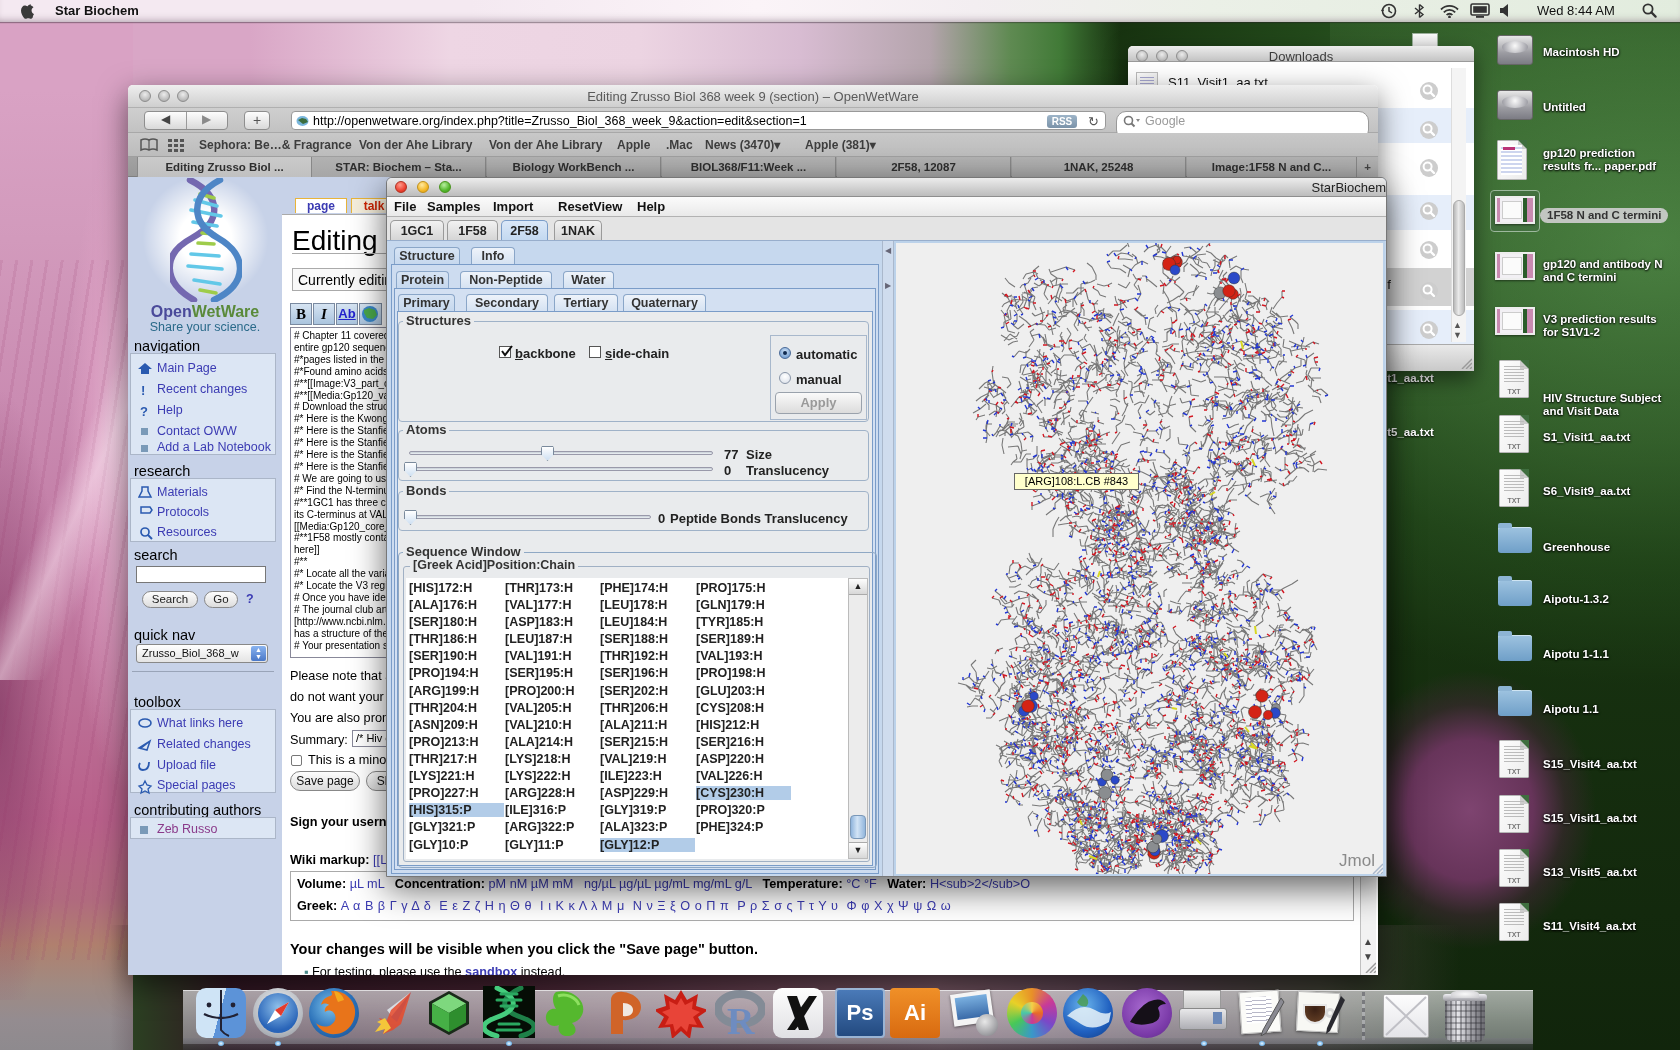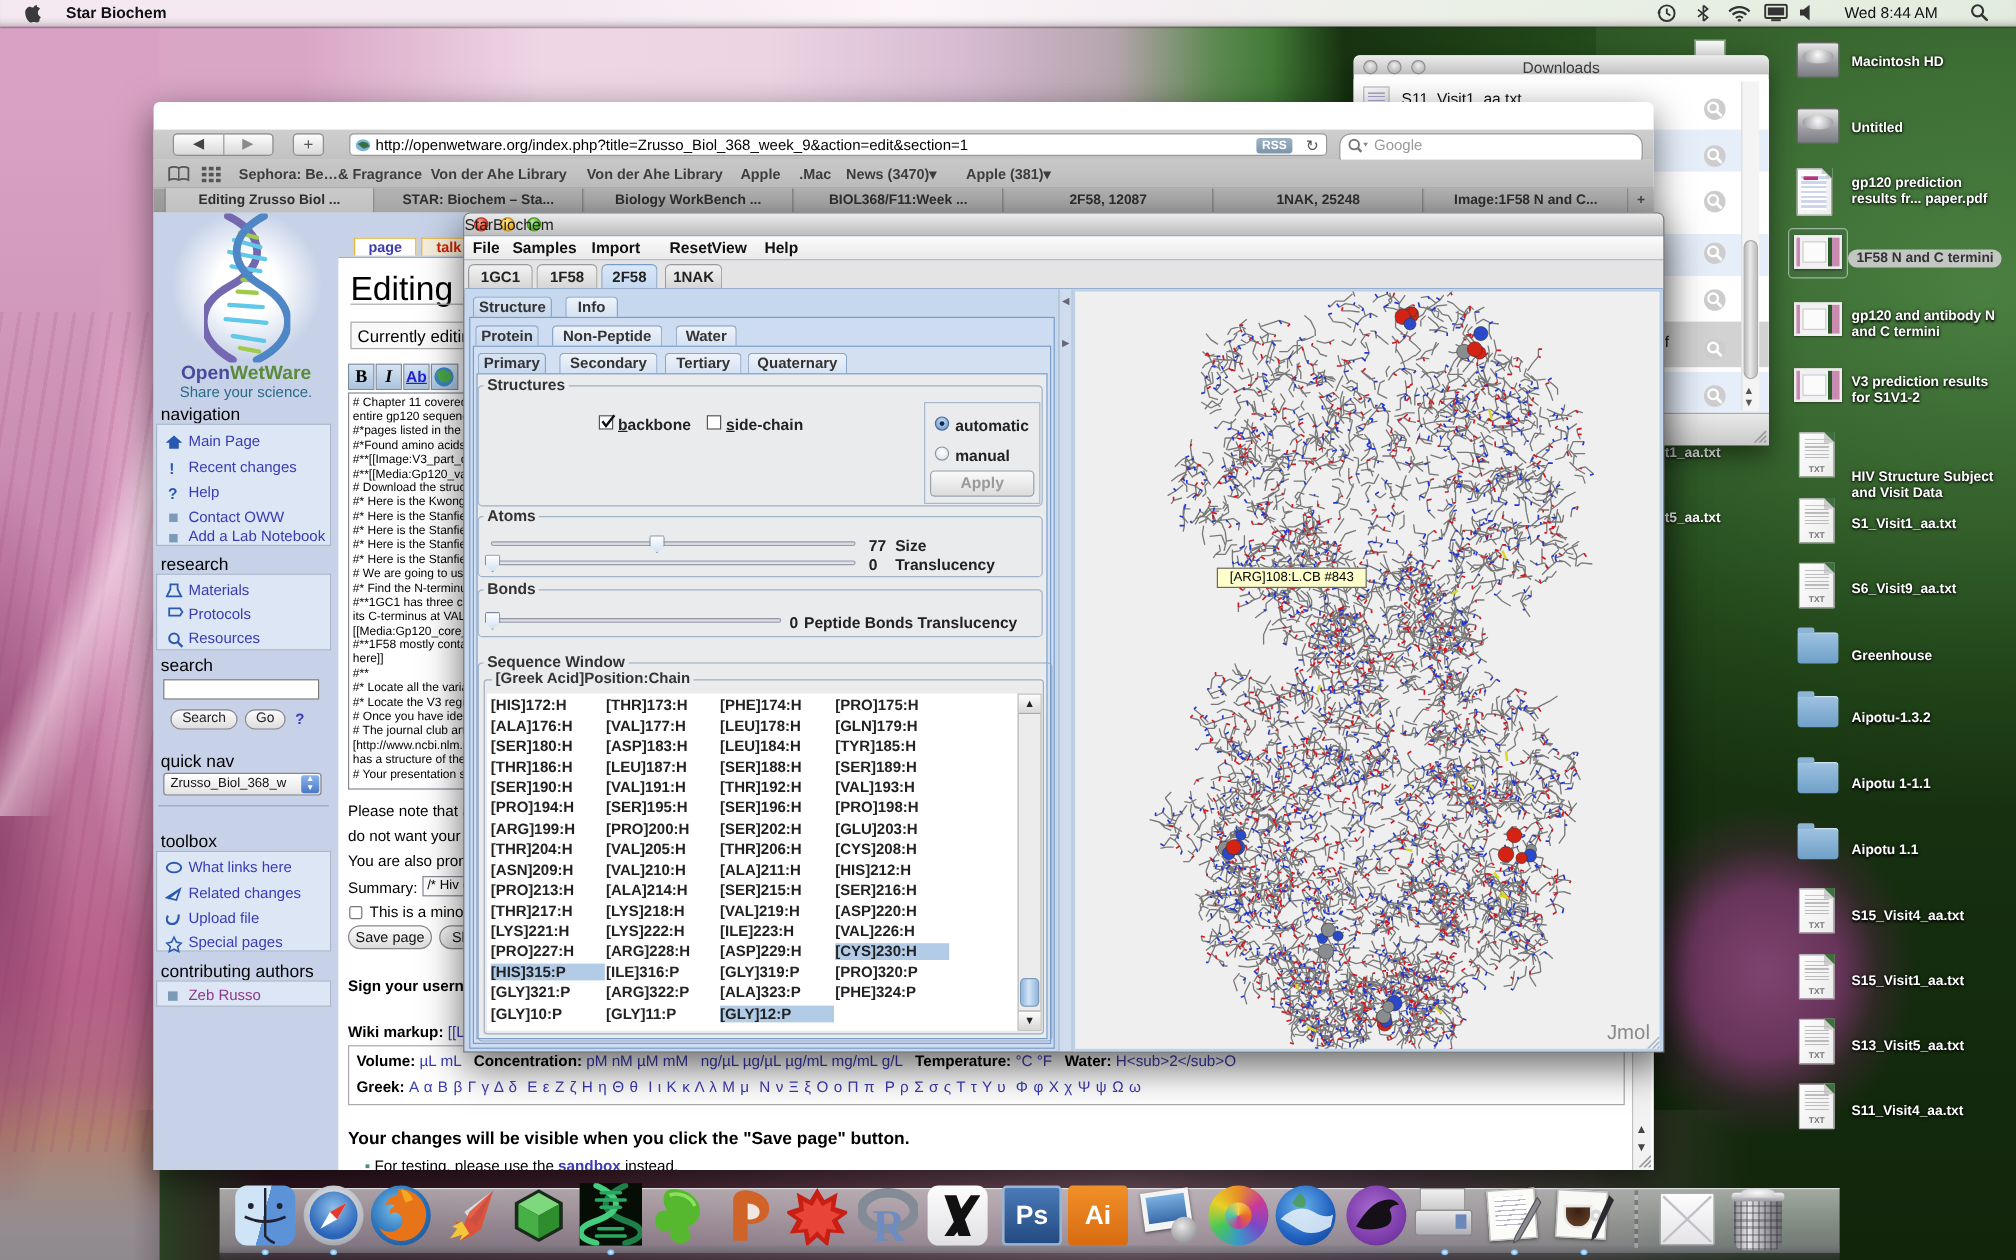--- a/index.html
+++ b/index.html
@@ -178,20 +178,26 @@
           <line x1="13" y1="3" x2="3" y2="13"></line>
           <line x1="13" y1="7" x2="7" y2="13"></line>
           <line x1="13" y1="11" x2="11" y2="13"></line>
         </g>
       </svg>
  </div>
 </div>
 
 <div class="win" id="safari" style="left:128px;top:85px;width:1250px;height:890px;z-index:3;background:#fff;box-shadow:0 10px 30px rgba(0,0,0,.55);">
 
+ <div style="position:absolute;left:0;top:0;width:100%;height:23px;border-radius:5px 5px 0 0;background:linear-gradient(#efefef,#dddddd 55%,#cfcfcf);border-bottom:1px solid #b0b0b0;">
+  <div class="tl gray" style="left:11px;top:5px;"></div>
+      <div class="tl gray" style="left:30px;top:5px;"></div>
+      <div class="tl gray" style="left:49px;top:5px;"></div>
+  <div class="wtitle" style="top:4px;color:#5a5a5a;">Editing Zrusso Biol 368 week 9 (section) – OpenWetWare</div>
+ </div>
 
  <div style="position:absolute;left:0;top:23px;width:100%;height:25px;background:linear-gradient(#cfcfcf,#c2c2c2);border-bottom:1px solid #a8a8a8;">
   <div style="position:absolute;left:16px;top:3px;width:84px;height:19px;background:linear-gradient(#fdfdfd,#d9d9d9);border:1px solid #8e8e8e;border-radius:4px;">
    <div style="position:absolute;left:0;top:0;width:42px;height:17px;border-right:1px solid #9a9a9a;text-align:center;font-size:12px;color:#444;">◀</div>
    <div style="position:absolute;right:0;top:0;width:41px;height:17px;text-align:center;font-size:12px;color:#8a8a8a;">▶</div>
   </div>
   <div style="position:absolute;left:116px;top:3px;width:26px;height:19px;background:linear-gradient(#fdfdfd,#d9d9d9);border:1px solid #8e8e8e;border-radius:4px;text-align:center;font-size:14px;color:#555;line-height:17px;">+</div>
   <div style="position:absolute;left:163px;top:3px;width:815px;height:19px;background:#fff;border:1px solid #999;border-radius:4px;font-size:12.5px;color:#000;line-height:17px;">
    <svg style="position:absolute;left:4px;top:3px;" width="13" height="12" xmlns="http://www.w3.org/2000/svg">
           <ellipse cx="6.5" cy="6" rx="6" ry="5" fill="#79b6dc"></ellipse>
@@ -384,21 +390,21 @@
         </g>
       </svg>
  </div>
 </div>
 
 <div class="win" id="starbio" style="left:386px;top:177px;width:1001px;height:700px;z-index:4;background:#c6d8ee;box-shadow:0 12px 34px rgba(0,0,0,.6);border:1px solid #777;border-radius:6px 6px 0 0;">
  <div style="position:absolute;left:0;top:0;width:100%;height:19px;border-radius:5px 5px 0 0;background:linear-gradient(#ececec,#cfcfcf 60%,#bdbdbd);border-bottom:1px solid #8e8e8e;">
   <div style="position:absolute;left:8px;top:3px;width:12px;height:12px;border-radius:50%;background:radial-gradient(circle at 40% 30%,#ff9a8a,#ee4433 60%,#c42414);border:1px solid #b03020;"></div>
   <div style="position:absolute;left:30px;top:3px;width:12px;height:12px;border-radius:50%;background:radial-gradient(circle at 40% 30%,#ffe9a0,#f4b828 60%,#d89410);border:1px solid #c09018;"></div>
   <div style="position:absolute;left:52px;top:3px;width:12px;height:12px;border-radius:50%;background:radial-gradient(circle at 40% 30%,#b8eea0,#55b82e 60%,#3a9a1a);border:1px solid #48941c;"></div>
-  <div style="position:absolute;top:2px;width:100%;text-align:left;font-size:13px;color:#222;">StarBiochem</div>
+  <div style="position:absolute;top:2px;width:100%;text-align:right;font-size:13px;color:#222;">StarBiochem</div>
  </div>
  <div style="position:absolute;left:0;top:19px;width:100%;height:20px;background:linear-gradient(#fbfbfb,#e9e9e9);border-bottom:1px solid #b2b2b2;font-size:13px;font-weight:bold;color:#111;">
   <span style="position:absolute;left:7px;top:2px;">File</span>
   <span style="position:absolute;left:40px;top:2px;">Samples</span>
   <span style="position:absolute;left:106px;top:2px;">Import</span>
   <span style="position:absolute;left:171px;top:2px;">Reset</span>
   <span style="position:absolute;left:206px;top:2px;">View</span>
   <span style="position:absolute;left:250px;top:2px;">Help</span>
  </div>
 

